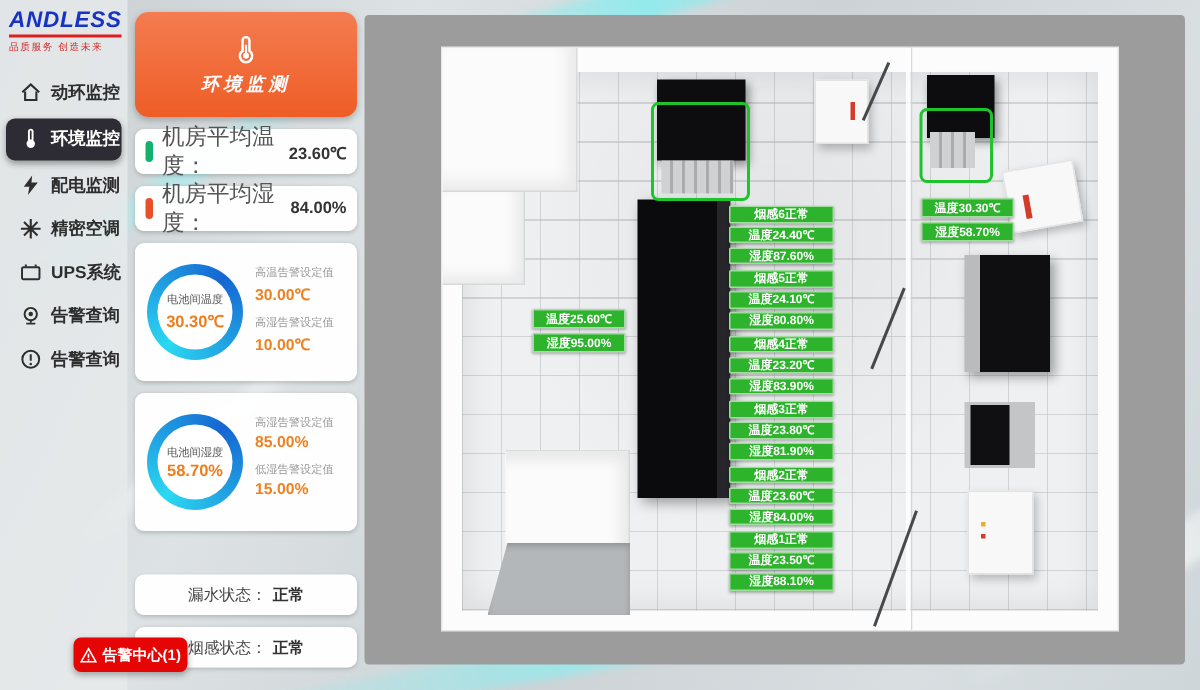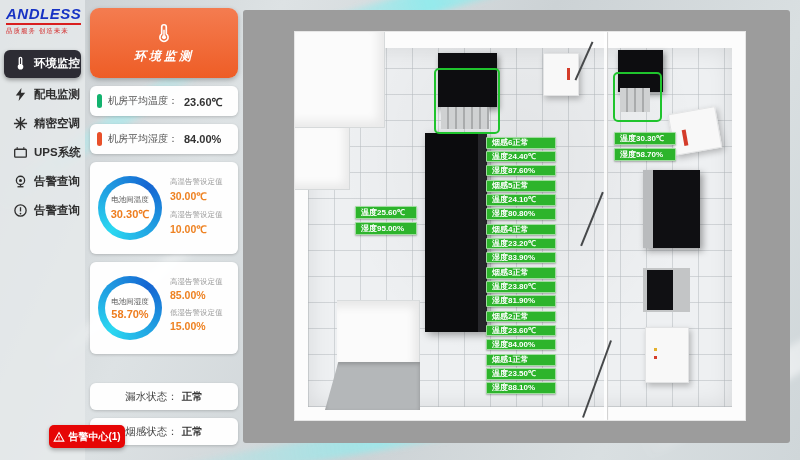--- a/index.html
+++ b/index.html
@@ -45,21 +45,21 @@
     background:linear-gradient(180deg,#f47c50,#ee5d26);
     display:flex; flex-direction:column; align-items:center; justify-content:center; gap:4px;
     box-shadow:0 2px 5px rgba(0,0,0,.25); }
   .panel-title { color:#fff; font-size:12px; font-weight:bold; letter-spacing:3px;font-style:italic; }
   .card { background:rgba(255,255,255,.96); border-radius:6px; margin:8px 2px 0 2px;
     box-shadow:0 1px 3px rgba(0,0,0,.18); }
   .stat-card { height:30px; display:flex; align-items:center; padding:0 7px; gap:6px; }
   .pill { width:5px; height:14px; border-radius:2.5px; flex:0 0 auto; }
   .pill.green { background:#12b26e; }
   .pill.orange { background:#e8502a; }
-  .stat-label { font-size:10px; color:#555; }
+  .stat-label { font-size:15px; color:#555; }
   .stat-value { font-size:11px; font-weight:bold; color:#333; }
   .gauge-card { height:92px; position:relative; }
   .ring { position:absolute; left:8px; top:14px; width:64px; height:64px; border-radius:50%;
     background:conic-gradient(from 220deg,#2bd8f1,#1565d2 50%,#2bd8f1);
     display:flex; align-items:center; justify-content:center; }
   .ring-inner { width:50px; height:50px; background:#fff; border-radius:50%;
     display:flex; flex-direction:column; align-items:center; justify-content:center; }
   .ring-label { font-size:7.5px; color:#555; }
   .ring-value { font-size:11px; font-weight:bold; color:#ee7d1e; margin-top:1px; }
   .limits { position:absolute; left:80px; right:4px; top:8px; }
@@ -123,21 +123,21 @@
   .wb-right::after { content:""; position:absolute; left:8px; top:20px; width:3px; height:3px;
     background:#e4b12c; box-shadow:0 8px 0 #d43c2a; }
   .partition { position:absolute; left:309px; top:0; bottom:0; width:3px;
     background:rgba(255,255,255,.85); box-shadow:1px 0 1px #cfcfcf; }
   .pstroke { position:absolute; width:2px; background:#46484a; }
   .p1 { left:288px; top:8px; height:42px; transform:rotate(24deg); }
   .p2 { left:296px; top:158px; height:58px; transform:rotate(22deg); }
   .p3 { left:301px; top:306px; height:82px; transform:rotate(20deg); }
 
   
-  .glabel { display:flex; justify-content:flex-start; align-items:center;
+  .glabel { display:flex; justify-content:center; align-items:center;
     padding:0 5px; background:#2db42c; border:1px solid rgba(255,255,255,.55);
     color:#fff; font-size:8px; font-weight:bold; height:11.5px; line-height:11.5px;
     border-radius:1px; box-shadow:0 1px 2px rgba(0,0,0,.3); white-space:nowrap; }
   .probe { position:absolute; width:62px; display:flex; flex-direction:column; gap:3px; }
   .probe .glabel { height:13px; line-height:13px; }
   .probe-left { left:60px; top:174px; }
   .probe-right { left:319px; top:100px; }
   .sensor-col { position:absolute; left:191px; top:105px; width:70px;
     display:flex; flex-direction:column; }
   .sensor-col .glabel { margin-bottom:2.4px; }
@@ -151,20 +151,27 @@
 <div class="streak s3"></div>
 <div class="streak s4"></div>
 <div class="streak s5"></div>
 
 <div class="sidebar">
   <div class="logo">
     <div class="logo-brand">ANDLESS</div>
     <div class="logo-tagline">品质服务  创造未来</div>
   </div>
   <div class="menu">
+    <div class="menu-item">
+      <svg width="15" height="15" viewBox="0 0 16 16" fill="none" stroke="currentColor" stroke-width="1.5">
+          <path d="M2 8 L8 2.5 L14 8"></path>
+          <path d="M4 7.5 V13.5 H12 V7.5"></path>
+        </svg>
+      <span>动环监控</span>
+    </div>
     <div class="menu-item active">
       <svg width="15" height="15" viewBox="0 0 16 16">
           <rect x="6.7" y="1.5" width="2.6" height="8" rx="1.3" fill="none" stroke="currentColor" stroke-width="1.4"></rect>
           <circle cx="8" cy="11.5" r="3" fill="currentColor"></circle>
         </svg>
       <span>环境监控</span>
     </div>
     <div class="menu-item">
       <svg width="15" height="15" viewBox="0 0 16 16">
           <polygon points="9,1 3,9 7,9 6,15 13,6 8.5,6" fill="currentColor"></polygon>

